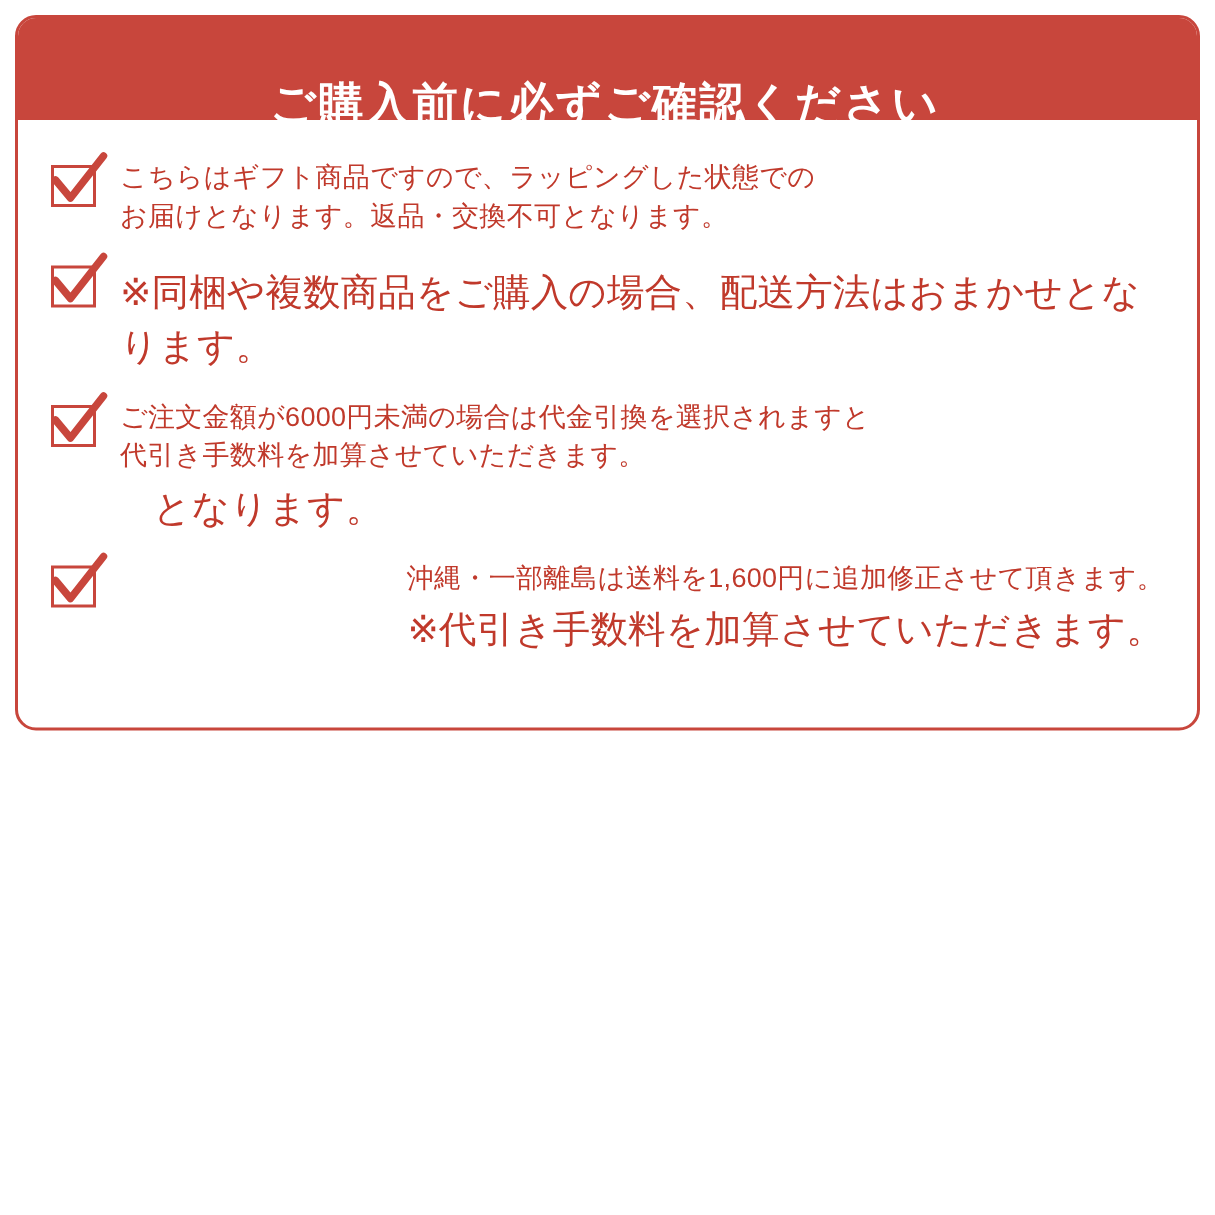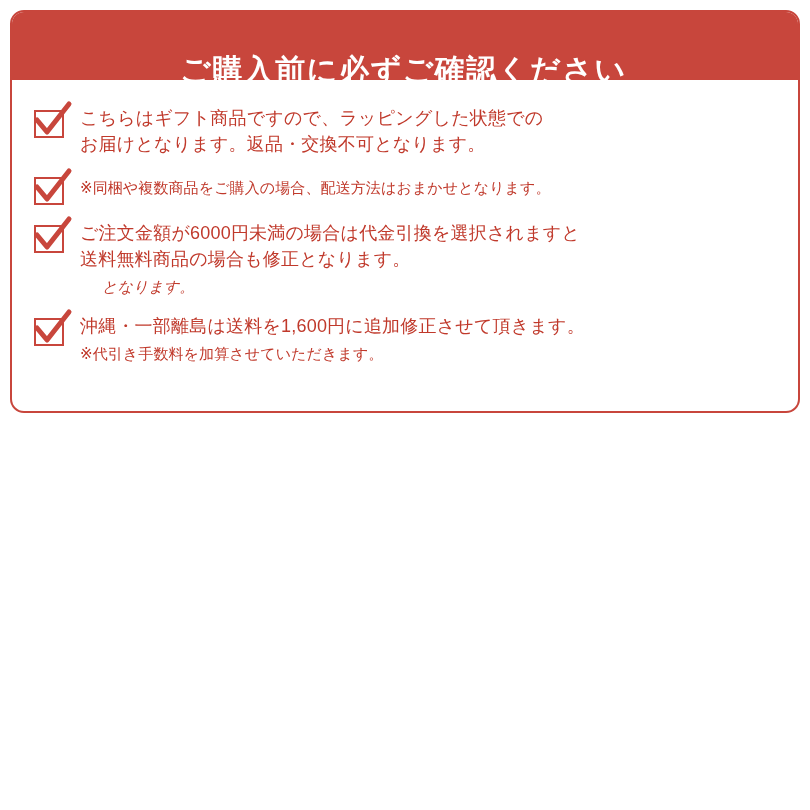--- a/index.html
+++ b/index.html
@@ -57,20 +57,21 @@
   }
 
   .note-item {
     display: flex;
     align-items: flex-start;
     margin-bottom: 16px;
   }
 
   .note-item:last-child {
     margin-bottom: 12px;
+    text-align: right;
   }
 
   .check-wrap {
     flex: 0 0 auto;
     width: 46px;
     padding-top: 4px;
   }
 
   .check-box {
     position: relative;
@@ -95,31 +96,30 @@
   }
 
   .note-main {
     font-size: 18px;
     line-height: 1.42;
     color: #c0392b;
     letter-spacing: 0.2px;
   }
 
   .note-sub {
-    font-size: 15px;
+    font-size: 25px;
     line-height: 1.45;
     color: #c0392b;
     letter-spacing: 0.1px;
     margin-top: 4px;
   }
 
   .note-sub .indent {
     display: block;
     padding-left: 22px;
-    font-style: italic;
   }
 
   .spacer-bottom {
     height: 160px;
   }
 </style>
 </head>
 <body>
 
 <div class="page">
@@ -161,21 +161,21 @@
       <div class="note-item">
         <div class="check-wrap">
           <div class="check-box">
             <svg viewBox="0 0 42 42" xmlns="http://www.w3.org/2000/svg">
               <path d="M6 20 L16 32 L38 4" fill="none" stroke="#c8463c" stroke-width="5" stroke-linecap="round" stroke-linejoin="round"></path>
             </svg>
           </div>
         </div>
         <div class="note-text">
           <div class="note-main">ご注文金額が6000円未満の場合は代金引換を選択されますと</div>
-          <div class="note-main">送料無料商品の場合も修正となります。</div>
+          <div class="note-main">代引き手数料を加算させていただきます。</div>
           <div class="note-sub">
             <span class="indent">となります。</span>
           </div>
         </div>
       </div>
 
       <div class="note-item">
         <div class="check-wrap">
           <div class="check-box">
             <svg viewBox="0 0 42 42" xmlns="http://www.w3.org/2000/svg">

